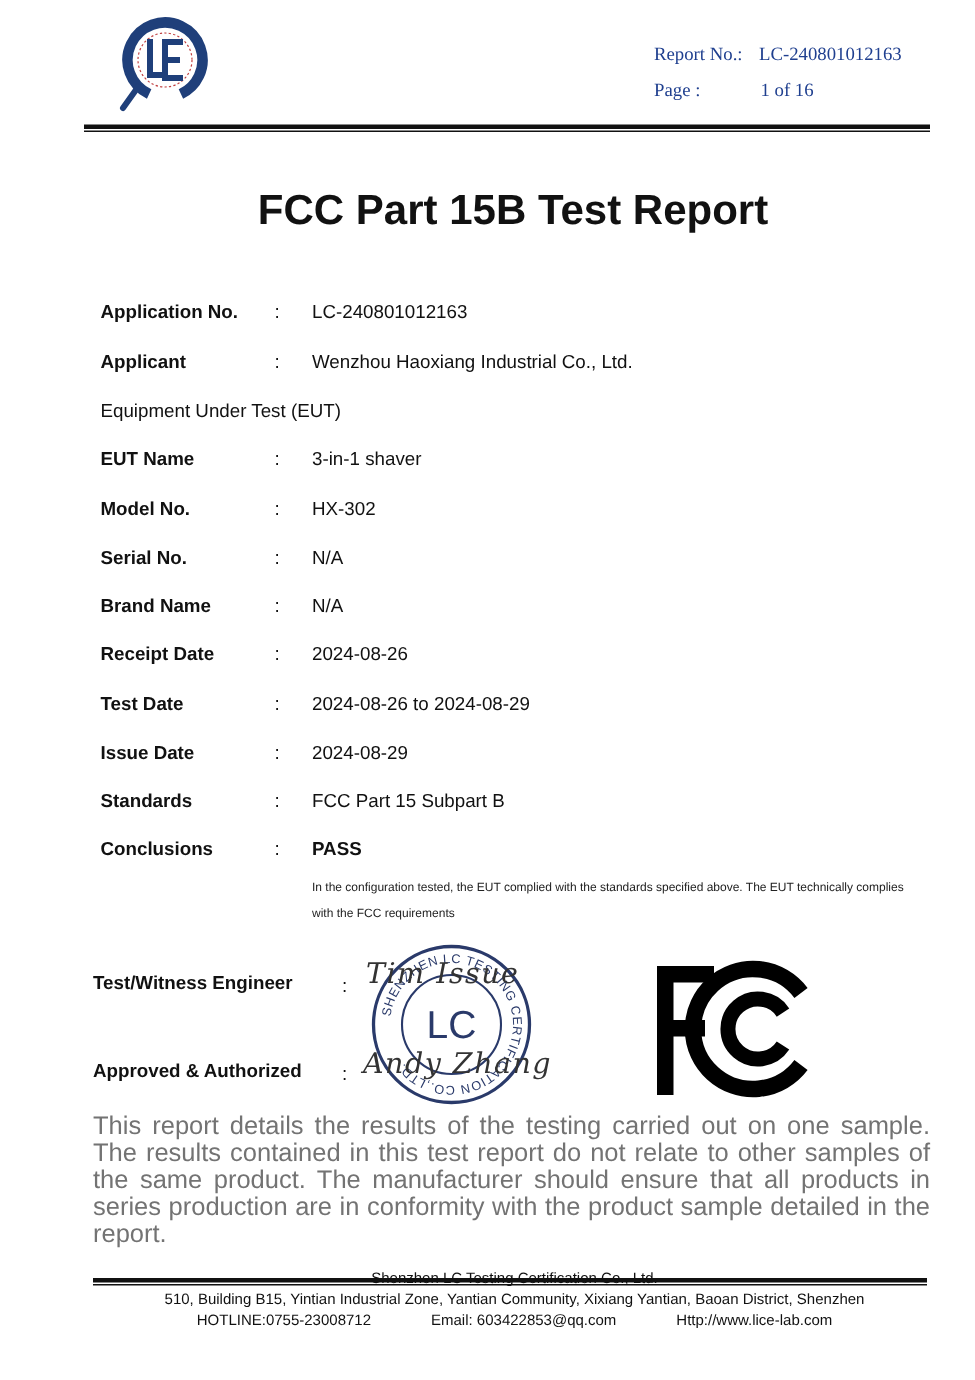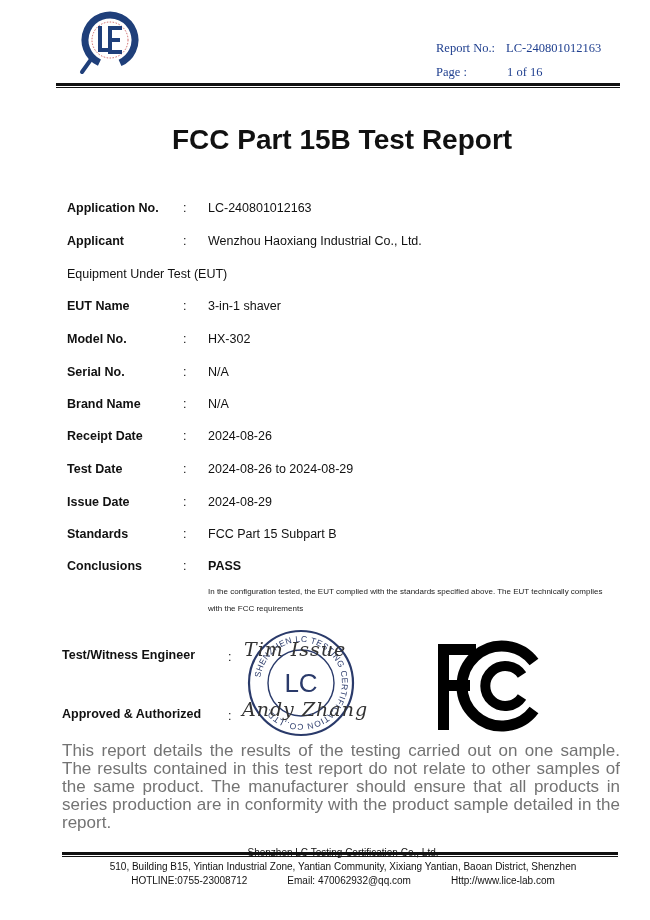--- a/index.html
+++ b/index.html
@@ -1,21 +1,21 @@
 <!DOCTYPE html>
 <html><head>
 <meta charset="utf-8">
 <style>
   * { margin: 0; padding: 0; box-sizing: border-box; }
   html, body { width: 650px; height: 920px; background: #ffffff; }
   body { position: relative; font-family: "Liberation Sans", sans-serif; color: #111; overflow: hidden; }
 
   .logo { position: absolute; left: 76px; top: 10px; width: 66px; height: 66px; }
 
-  .header-info { position: absolute; left: 436px; top: 36px; font-family: "Liberation Serif", serif; font-size: 12.5px; color: #1f3f8f; line-height: 24px; }
+  .header-info { position: absolute; left: 436px; top: 24px; font-family: "Liberation Serif", serif; font-size: 12.5px; color: #1f3f8f; line-height: 24px; }
   .header-info .row { display: flex; }
   .header-info .k1 { width: 70px; }
   .header-info .k2 { width: 71px; }
 
   .rule-top { position: absolute; left: 56px; top: 83px; width: 564px; height: 5px; border-top: 3px solid #111; border-bottom: 1px solid #111; }
 
   .title { position: absolute; left: 0; width: 684px; top: 124px; text-align: center; font-size: 28px; font-weight: bold; color: #111; }
 
   .fields { position: absolute; left: 67px; top: 199px; font-size: 12.5px; }
   .field { position: absolute; left: 0; width: 540px; height: 18px; white-space: nowrap; }
@@ -157,16 +157,16 @@
 
 <div class="body-text">This report details the results of the testing carried out on one sample. The results contained in this test report do not relate to other samples of the same product. The manufacturer should ensure that all products in series production are in conformity with the product sample detailed in the report.</div>
 
 <div class="rule-bottom"></div>
 
 <div class="footer">
   <div>Shenzhen LC Testing Certification Co., Ltd.</div>
   <div>510, Building B15, Yintian Industrial Zone, Yantian Community, Xixiang Yantian, Baoan District, Shenzhen</div>
   <div class="contact">
     <span>HOTLINE:0755-23008712</span>
-    <span>Email: 470062932@qq.com</span>
+    <span>Email: 603422853@qq.com</span>
     <span>Http://www.lice-lab.com</span>
   </div>
 </div>
 
 </body></html>

